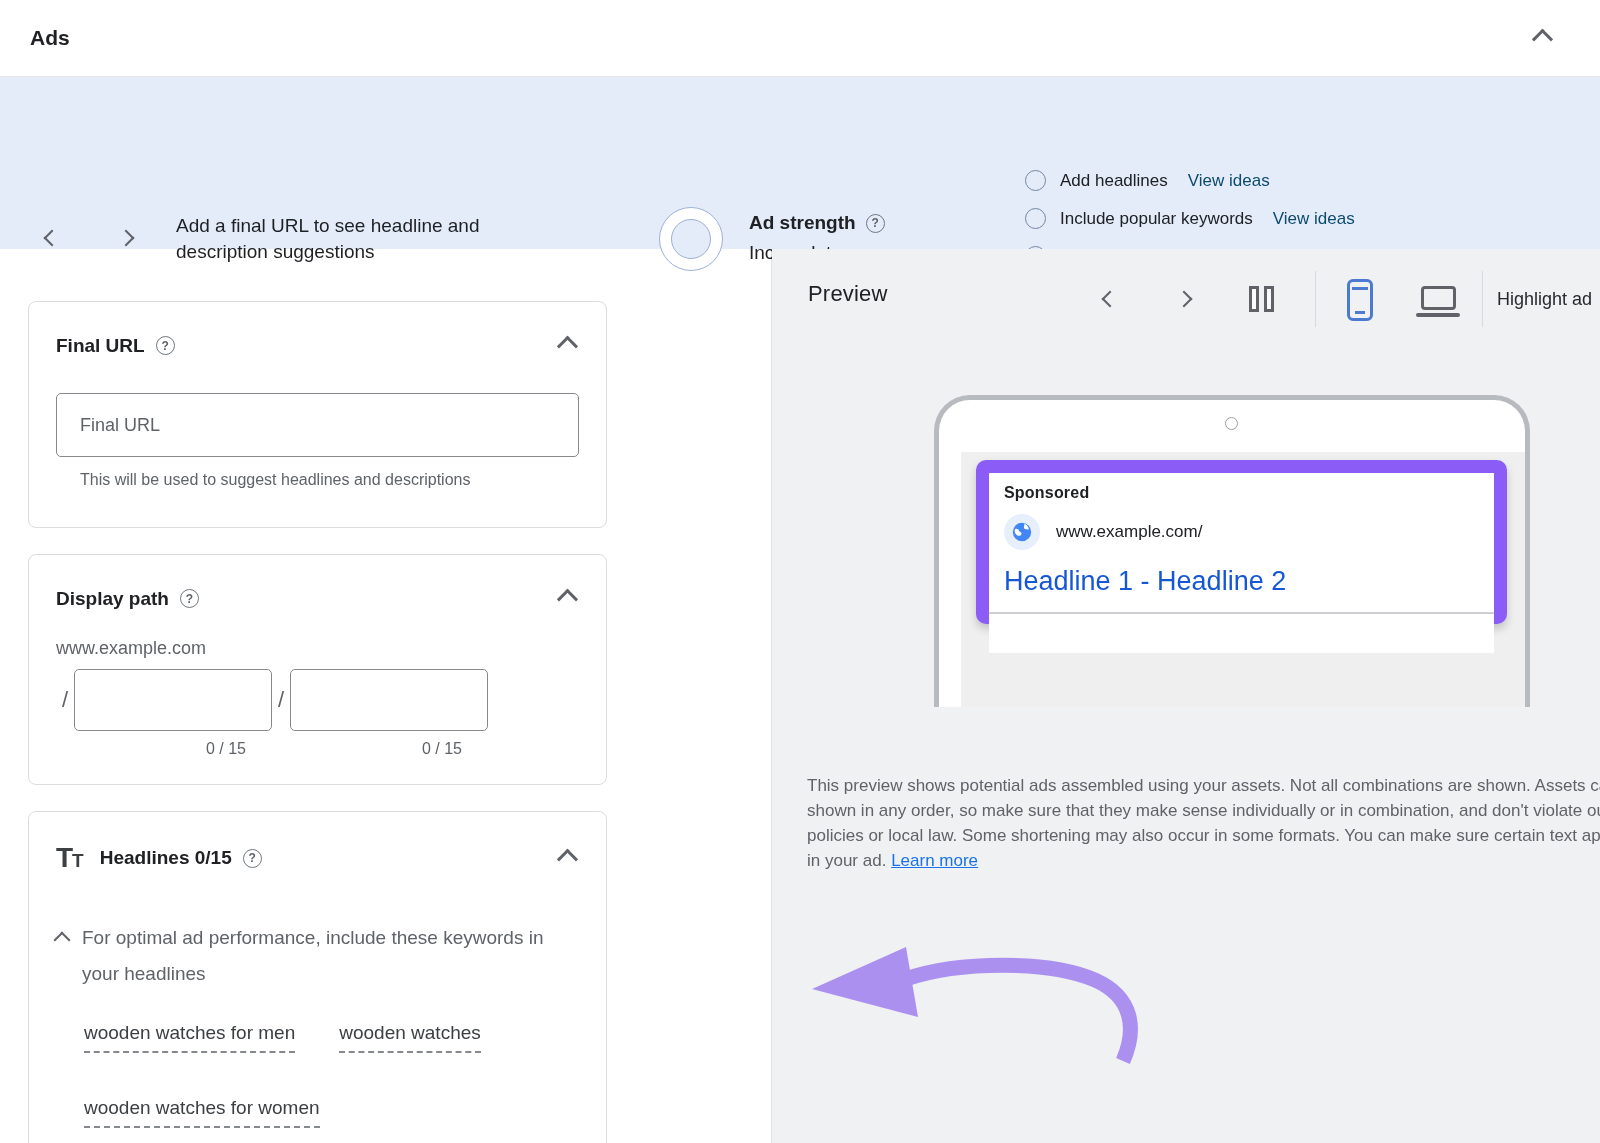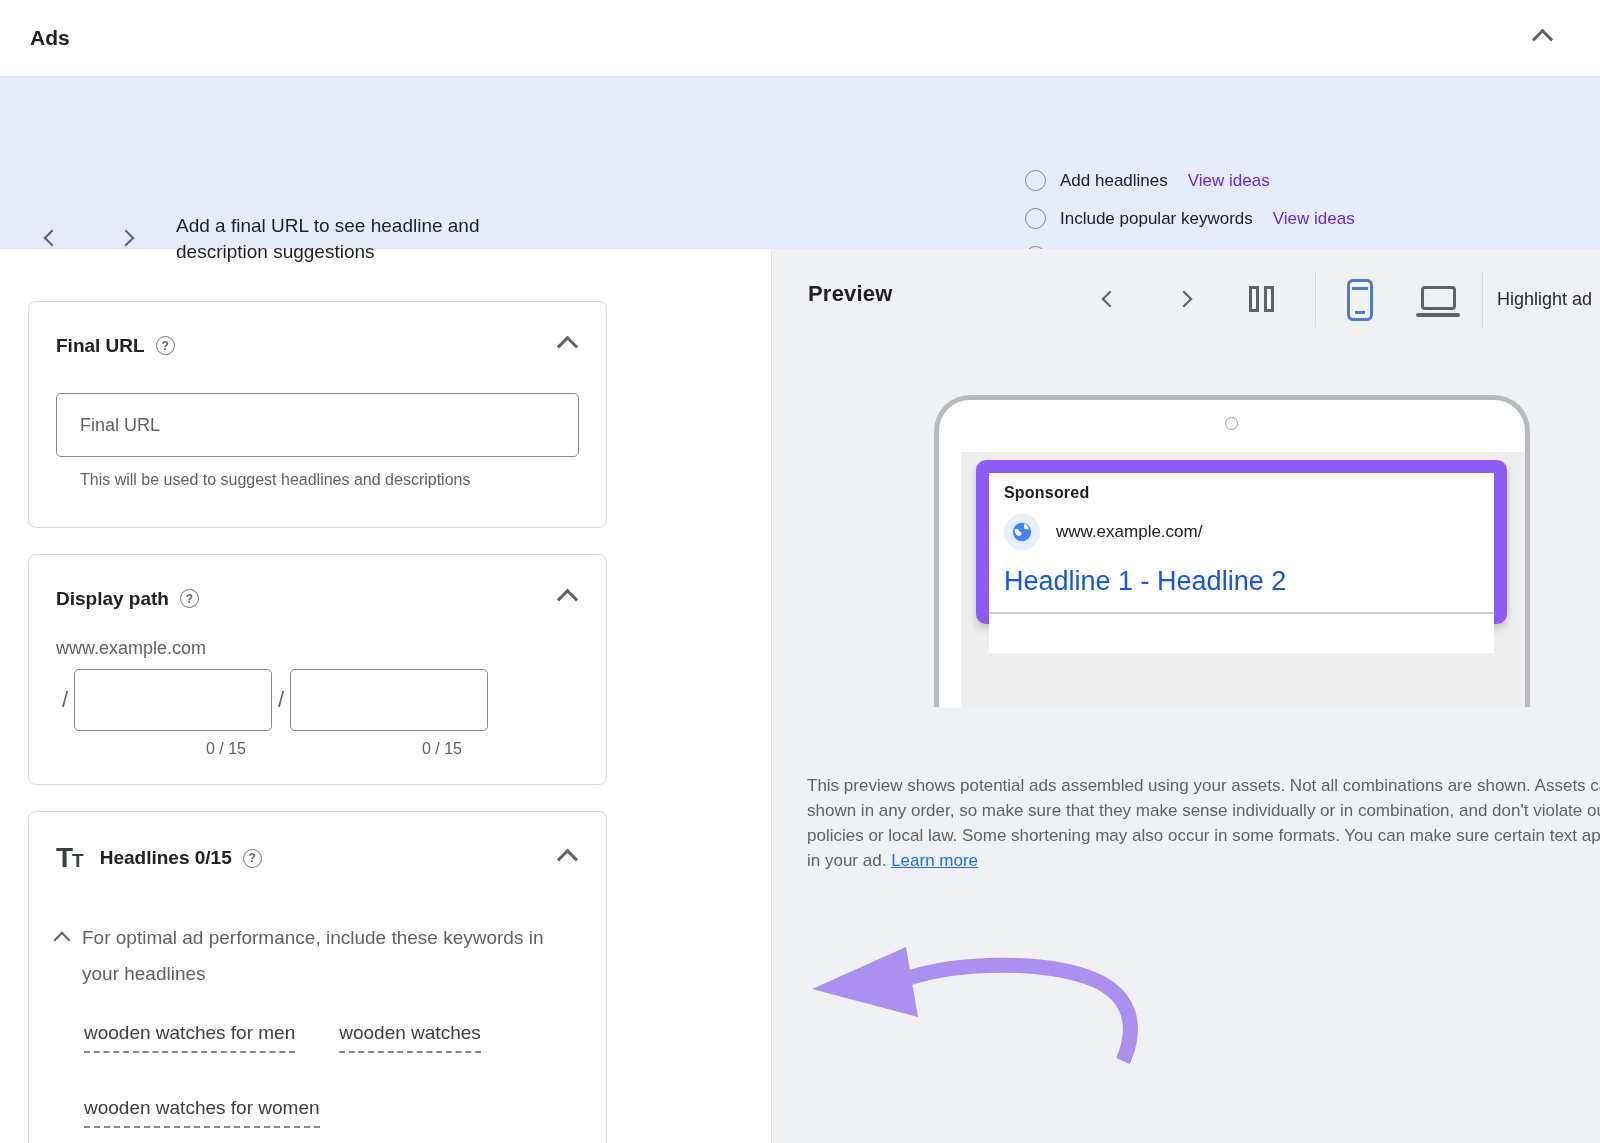--- a/index.html
+++ b/index.html
@@ -31,21 +31,21 @@
   .adstrength-ring { width:64px; height:64px; border:1px solid #9db1d6; border-radius:50%; background:#fff; display:flex; align-items:center; justify-content:center; }
   .adstrength-hole { width:40px; height:40px; border:1px solid #9db1d6; border-radius:50%; background:#e4ecfa; }
   .adstrength-text { margin-left:26px; padding-top:5px; }
   .adstrength-label-row { display:flex; align-items:center; gap:10px; }
   .adstrength-label { font-size:19px; font-weight:bold; }
   .adstrength-status { font-size:19px; margin-top:8px; color:#202124; }
   .checklist { position:absolute; left:1025px; top:91px; }
   .checklist-row { display:flex; align-items:center; margin-bottom:13px; height:25px; }
   .checklist-circle { width:21px; height:21px; border:1.5px solid #75879f; border-radius:50%; flex:0 0 auto; }
   .checklist-label { margin-left:14px; font-size:17px; color:#202124; }
-  .checklist-link { margin-left:20px; font-size:17px; color:#6d28d9; text-decoration:none; cursor:pointer; }
+  .checklist-link { margin-left:20px; font-size:17px; color:#0c4a6e; text-decoration:none; cursor:pointer; }
 
   
   .main { display:flex; height:894px; overflow:hidden; }
   .left-panel { width:772px; background:#fff; border-right:1px solid #e0e2e5; padding-top:52px; overflow:hidden; }
 
   .card { width:579px; margin-left:28px; border:1px solid #dadce0; border-radius:8px; padding:30px 27px 26px 27px; background:#fff; }
   .card + .card { margin-top:26px; }
   .card-title-row { display:flex; align-items:center; }
   .card-title { font-size:19px; font-weight:bold; margin-right:11px; }
   .card-collapse { margin-left:auto; cursor:pointer; padding:4px; }
@@ -66,21 +66,21 @@
   .tt-big { font-size:28px; }
   .tt-small { font-size:19px; margin-left:-1px; }
   .hl-hint-row { display:flex; margin-top:46px; }
   .hl-hint-chev { margin:12px 14px 0 0; cursor:pointer; }
   .hl-hint-text { width:505px; font-size:19px; line-height:36px; color:#5f6368; }
   .hl-keywords { margin:30px 0 0 28px; width:505px; display:flex; flex-wrap:wrap; column-gap:57px; row-gap:30px;gap:44px; }
   .keyword { font-size:19px; color:#3c4043; padding-bottom:7px; border-bottom:2px dashed #85898d; cursor:pointer; white-space:nowrap; }
 
   
   .right-panel { flex:1; position:relative; background:#f0f1f3; overflow:hidden; }
-  .preview-title { position:absolute; left:36px; top:32px; font-size:22px; font-weight:bold; letter-spacing:.2px; }
+  .preview-title { position:absolute; left:36px; top:32px; font-size:22px; font-weight:normal; letter-spacing:.2px; }
   .pv-chev-left  { position:absolute; left:332px; top:42px; cursor:pointer; }
   .pv-chev-right { position:absolute; left:406px; top:42px; cursor:pointer; }
   .pages-icon { position:absolute; left:477px; top:37px; display:flex; gap:5px; cursor:pointer; }
   .pages-icon span { width:10px; height:26px; border:3px solid #5f6368; background:#fbfbfc; }
   .pv-divider { position:absolute; top:22px; width:1px; height:56px; background:#d9dadd; }
   .pv-div1 { left:543px; } .pv-div2 { left:710px; }
   .mobile-icon { position:absolute; left:575px; top:30px; width:26px; height:42px; border:3px solid #4a7bd0; border-radius:6px; cursor:pointer; }
   .mobile-icon::before { content:""; position:absolute; top:5px; left:2px; right:2px; height:2.5px; background:#4a7bd0; }
   .mobile-icon::after { content:""; position:absolute; bottom:4px; left:50%; margin-left:-5px; width:10px; height:3px; background:#4a7bd0; }
   .laptop-icon { position:absolute; left:644px; top:37px; width:44px; cursor:pointer; }
@@ -121,20 +121,32 @@
 
 <div class="banner">
   <div class="banner-nav-left">
     <span class="chev chev-left"></span>
   </div>
   <div class="banner-nav-right">
     <span class="chev chev-right"></span>
   </div>
   <div class="banner-suggestion">Add a final URL to see headline and description suggestions</div>
 
+  <div class="adstrength">
+    <div class="adstrength-ring">
+      <div class="adstrength-hole"></div>
+    </div>
+    <div class="adstrength-text">
+      <div class="adstrength-label-row">
+        <span class="adstrength-label">Ad strength</span>
+        <span class="help"></span>
+      </div>
+      <div class="adstrength-status">Incomplete</div>
+    </div>
+  </div>
 
   <div class="checklist">
     <div class="checklist-row">
       <span class="checklist-circle"></span>
       <span class="checklist-label">Add headlines</span>
       <a class="checklist-link">View ideas</a>
     </div>
     <div class="checklist-row">
       <span class="checklist-circle"></span>
       <span class="checklist-label">Include popular keywords</span>

